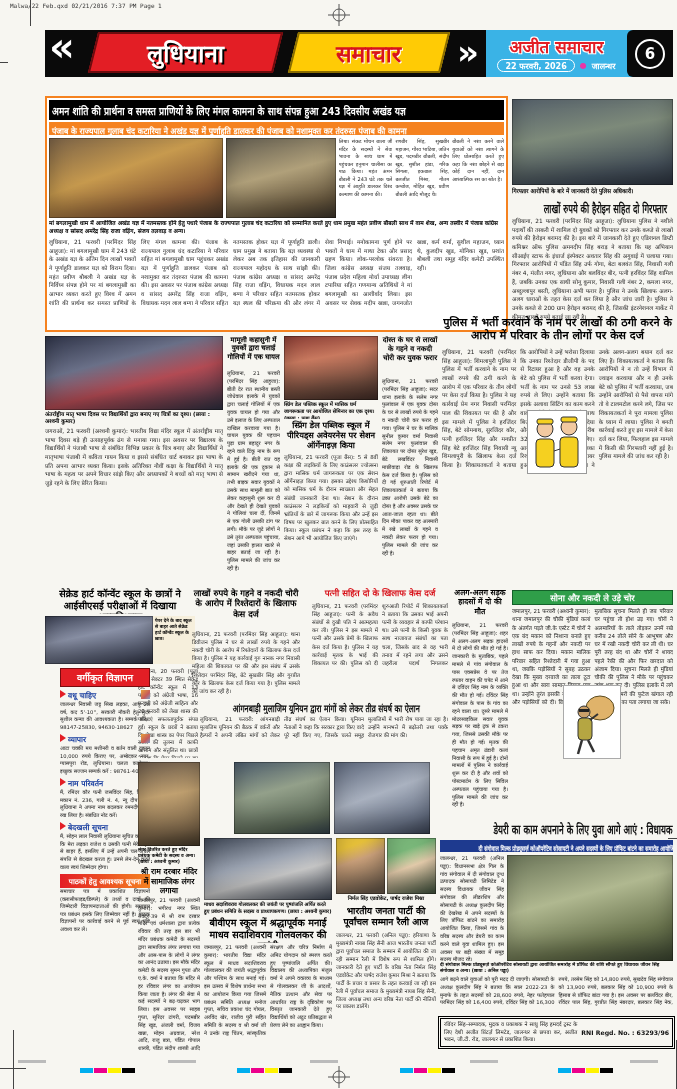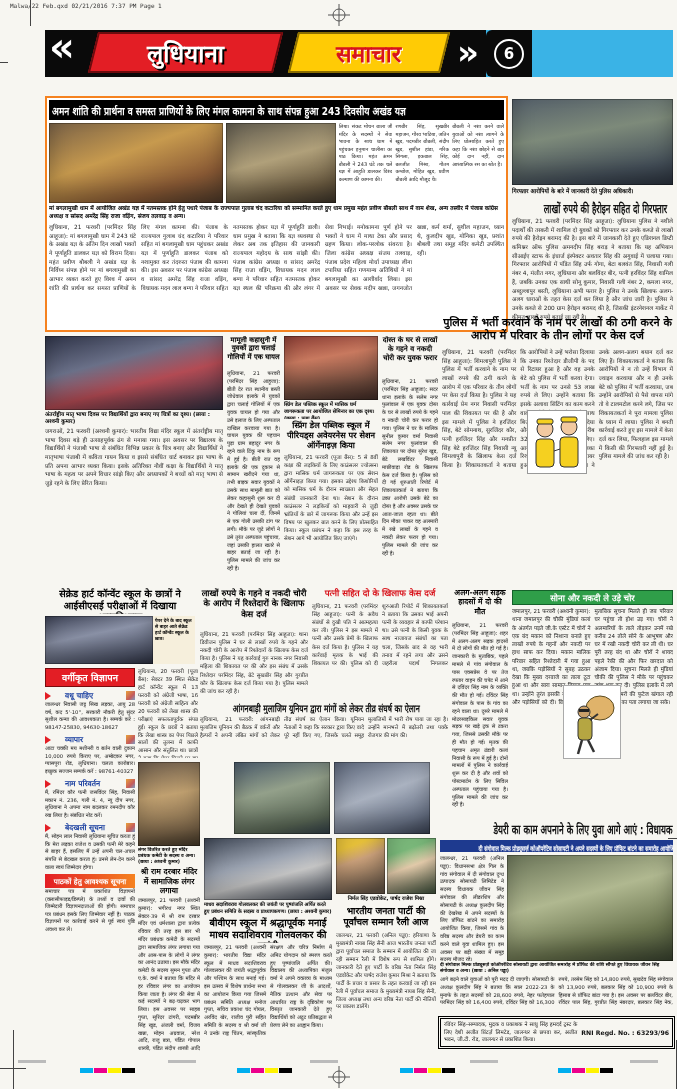--- a/index.html
+++ b/index.html
@@ -11,21 +11,21 @@
 .hl{font-weight:bold;color:#000;text-align:center;line-height:1.22;overflow:hidden}
 .photo{box-shadow:inset 0 0 0 1px rgba(0,0,0,.3), inset 0 -14px 22px rgba(0,0,0,.28)}
 .sqwrap{overflow:hidden;white-space:nowrap}
 .sq{display:inline-block;white-space:nowrap;transform-origin:0 50%}
 .sqc{transform-origin:50% 50%}
 .cols2{column-count:2;column-gap:4px}
 .cols3{column-count:3;column-gap:4px}
 .cols5{column-count:5;column-gap:5px}
 .mark{background:#444}
 .chip{display:inline-block;width:13px;height:5px;margin-right:1px}
-.clsec-head{display:flex;align-items:flex-end;gap:14px;margin:3px 0 1px 0}
+.clsec-head{display:flex;align-items:flex-start;gap:2px;margin:3px 0 1px 0}
 .clsec-arrow{width:0;height:0;border-top:4px solid transparent;border-bottom:4px solid transparent;border-left:6px solid #e31e25}
 .clsec-label{color:#1a3fa0;font-weight:bold;font-size:7.5px}
 .clsec-ico{width:9px;height:9px;margin-left:auto;background:linear-gradient(135deg,#e8a13a,#b areb 60%,#7aa0c8);background:linear-gradient(135deg,#e8a13a,#c65b5b 60%,#7aa0c8)}
 .cltext{font-size:5.2px;line-height:1.45;text-align:justify;color:#222}
 svg{display:block}
 </style>
 </head>
 <body>
 
 <div class="abs" style="left:10px;top:2px;font-family:'DejaVu Sans Mono',monospace;font-size:6px;color:#333">Malwa/22 Feb.qxd   02/21/2016   7:37 PM   Page 1</div>
@@ -43,28 +43,39 @@
   <div style="width:405px;height:100%;background:#0a0a0a;position:relative;flex:none">
     <span style="position:absolute;left:4px;top:-6px;color:#fff;font-size:40px;font-weight:bold">«</span>
     <div style="position:absolute;left:48px;top:2px;width:185px;height:41px;background:#e31e25;border:2px solid #6d0b0e;transform:skewX(-14deg);display:flex;align-items:center;justify-content:center">
       <span style="transform:skewX(14deg);color:#fff;font-weight:bold;font-size:24px;text-shadow:2px 2px 0 #000">लुधियाना</span>
     </div>
     <div style="position:absolute;left:248px;top:2px;width:152px;height:41px;background:#ffcb05;border:2px solid #8a6d00;transform:skewX(-14deg);display:flex;align-items:center;justify-content:center">
       <span style="transform:skewX(14deg);color:#d8131b;font-weight:bold;font-size:23px;text-shadow:1px 1px 0 #fff">समाचार</span>
     </div>
   </div>
   <div style="width:36px;height:100%;background:#0a0a0a;color:#fff;font-size:34px;font-weight:bold;line-height:44px;text-align:center;flex:none">»</div>
+  <div style="flex:1;display:flex;flex-direction:column;align-items:center;justify-content:center;gap:1px">
+    <div style="color:#e31e25;font-weight:bold;font-size:17px;text-shadow:-1px -1px 0 #fff,1px -1px 0 #fff,-1px 1px 0 #fff,1px 1px 0 #fff">अजीत समाचार</div>
+    <div style="display:flex;align-items:center;gap:5px">
+      <span style="border:1px solid #fff;border-radius:8px;padding:0 7px;color:#fff;font-size:8px;font-weight:bold">22 फरवरी, 2026</span>
+      <span style="color:#e935a7;font-size:8px">●</span>
+      <span style="color:#fff;font-size:8px;font-weight:bold">जालन्धर</span>
+    </div>
+  </div>
   <div style="width:46px;height:100%;background:#0a0a0a;border-radius:6px 0 0 6px;display:flex;align-items:center;justify-content:center;flex:none">
     <span style="width:30px;height:30px;border:2px solid #fff;border-radius:50%;color:#fff;font-weight:bold;font-size:15px;display:flex;align-items:center;justify-content:center">6</span>
   </div>
 </div>
 
 <div class="abs" style="left:45px;top:96px;width:463px;height:236px;border:2px solid #f5821f;background:#fff;padding:2px">
   <div class="sqwrap" style="background:#000;height:20px;line-height:20px;padding-left:3px">
     <span class="sq" style="color:#fff;font-weight:bold;font-size:11px;transform:scaleX(.82)">अमन शांति की प्रार्थना व समस्त प्राणियों के लिए मंगल कामना के साथ संपन्न हुआ 243 दिवसीय अखंड यज्ञ</span>
+  </div>
+  <div class="sqwrap" style="background:#f58220;height:13px;line-height:13px;margin-top:2px;padding-left:3px">
+    <span class="sq" style="color:#fff;font-weight:bold;font-size:8.5px;transform:scaleX(.9)">पंजाब के राज्यपाल गुलाब चंद कटारिया ने अखंड यज्ञ में पूर्णाहुति डालकर की पंजाब को नशामुक्त कर तंदरुस्त पंजाब की कामना</span>
   </div>
   <div style="display:flex;gap:3px;margin-top:3px;height:80px">
     <div class="photo" style="width:175px;height:80px;background:linear-gradient(160deg,#7a6247,#c79a4e 40%,#8a5a35 75%,#4e3a2a)"></div>
     <div class="photo" style="width:110px;height:80px;background:linear-gradient(165deg,#5f5a4e,#b0a07a 45%,#6a5a40 80%,#3c342a)"></div>
     <div class="bodytext" style="width:54px;height:80px;font-size:5px">लिया। संकट मोचन बाला जी मंदिर के सदस्यों ने सेवा भावना के साथ धाम में पहुंचकर हनुमान चालीसा का पाठ किया। महंत अमन बौबली ने 243 घंटे तक चले यज्ञ में आहुति डालकर विश्व कल्याण की कामना की।</div>
     <div class="bodytext" style="width:54px;height:80px;font-size:5px">रणबीर सिंह, सुखबीर महाजन, गौरव भाटिया, जतिन खुड, पदमबीर बौबली, संदीप खुड, सुशील हांडा, गरिक सिगला, इकबाल सिंह, बलजीत मिश्रा, गौतम कम्बोज, मोहित खुड, प्रवीण बौबली आदि मौजूद थे।</div>
     <div class="bodytext" style="width:52px;height:80px;font-size:5px">बौबली ने नशा करने वाले युवाओं को नशा त्यागने के लिए प्रोत्साहित करते हुए कहा कि नशा छोड़ने से बड़ा कोई दान नहीं, दान आध्यात्मिक रस का स्रोत है।</div>
   </div>
   <div class="cap" style="height:16px;margin-top:2px;font-size:5.8px">मां बगलामुखी धाम में आयोजित अखंड यज्ञ में नतमस्तक होने हेतु पधारे पंजाब के राज्यपाल गुलाब चंद कटारिया को सम्मानित करते हुए धाम प्रमुख महंत प्रवीण बौबली साथ में वाम शेख, अन्य तस्वीर में पंजाब कांग्रेस अध्यक्ष व सांसद अमरेंद्र सिंह राजा वड़िंग, संजय तलवाड़ व अन्य।</div>
   <div class="bodytext cols5" style="height:92px;margin-top:2px">लुधियाना, 21 फरवरी (परमिंदर सिंह आहूजा): मां बगलामुखी धाम में 243 घंटे के अखंड यज्ञ के अंतिम दिन लाखों भक्तों ने पूर्णाहुति डालकर यज्ञ को विराम दिया। महंत प्रवीण बौबली ने अखंड यज्ञ के निर्विघ्न संपन्न होने पर मां बगलामुखी का आभार व्यक्त करते हुए विश्व में अमन शांति की प्रार्थना कर समस्त प्राणियों के लिए मंगल कामना की। पंजाब के राज्यपाल गुलाब चंद कटारिया ने परिवार सहित मां बगलामुखी धाम पहुंचकर अखंड यज्ञ में पूर्णाहुति डालकर पंजाब को नशामुक्त कर तंदरुस्त पंजाब की कामना की। इस अवसर पर पंजाब कांग्रेस अध्यक्ष व सांसद अमरेंद्र सिंह राजा वड़िंग, विधायक मदन लाल बग्गा ने परिवार सहित नतमस्तक होकर यज्ञ में पूर्णाहुति डाली। धाम प्रमुख ने बताया कि यज्ञ व्यवस्था से लेकर अब तक इतिहास की जानकारी राज्यपाल महोदय के साथ सांझी की। पंजाब कांग्रेस अध्यक्ष व सांसद अमरेंद्र सिंह राजा वड़िंग, विधायक मदन लाल बग्गा ने परिवार सहित नतमस्तक होकर यज्ञ स्थल की परिक्रमा की और लंगर में सेवा निभाई। मनोकामना पूर्ण होने पर भक्तों ने धाम में माथा टेका और प्रसाद ग्रहण किया। लोक-परलोक संवरता है। जिला कांग्रेस अध्यक्ष संजय तलवाड़, पंजाब प्रदेश महिला मोर्चा उपाध्यक्ष लीना टपारिया सहित गणमान्य अतिथियों ने मां बगलामुखी का आशीर्वाद लिया। इस अवसर पर सेवक मदीप खन्ना, जगनजोत खन्ना, कर्म शर्मा, सुशील महाजन, ध्यान थे, कुलदीप खुड, मोनिका खुड, प्रशांत बौबली तथा समूह मंदिर कमेटी उपस्थित रही।</div>
@@ -123,21 +134,21 @@
 
 <div class="abs" style="left:45px;top:588px;width:150px">
   <div class="hl" style="font-size:9.6px;height:26px">सेक्रेड हार्ट कॉन्वेंट स्कूल के छात्रों ने आईसीएसई परीक्षाओं में दिखाया आत्मविश्वास</div>
   <div style="display:flex;margin-top:2px">
     <div class="photo" style="width:108px;height:48px;background:linear-gradient(168deg,#3a3f52,#8c93a8 40%,#50566a 80%,#2c3040)"></div>
     <div class="cap" style="width:42px;height:48px;font-size:4.6px;background:#f6efdc;padding:2px">पेपर देने के बाद स्कूल से बाहर आते सेक्रेड हार्ट कॉन्वेंट स्कूल के छात्र।</div>
   </div>
 </div>
 <div class="abs bodytext" style="left:138px;top:668px;width:60px;height:90px;font-size:5.3px">लुधियाना, 20 फरवरी (पूजा बैंस): सेक्टर 39 स्थित सेक्रेड हार्ट कॉन्वेंट स्कूल में 13 फरवरी को अंग्रेजी भाषा, 16 फरवरी को अंग्रेजी साहित्य और 20 फरवरी को लेखा शास्त्र की परीक्षाएं सफलतापूर्वक संपन्न हुईं। स्कूल के छात्रों ने बताया कि लेखा शास्त्र का पेपर पिछले सालों की तुलना में काफी आसान और संतुलित था। छात्रों ने कहा कि पेपर मिलने पर हुए प्रश्नों को उचित दर्जा का बताया। स्कूल प्रिंसिपल सिस्टर क्रिस्टिना मलिक ने पेपरों के सुखद संपन्न होने पर संतोष जताया और छात्रों और टीचरों की कड़ी मेहनत की सराहना की।</div>
 
-<div class="abs" style="left:45px;top:668px;width:90px;height:392px;overflow:hidden">
+<div class="abs" style="left:60px;top:668px;width:90px;height:392px;overflow:hidden">
   <div style="background:#e31e25;color:#fff;font-weight:bold;font-size:9.5px;text-align:center;padding:2px 0;border:1px solid #7a0b0e">वर्गीकृत विज्ञापन</div>
   <div class="clsec-head">
     <span class="clsec-arrow"></span>
     <span class="clsec-label">वधू चाहिए</span>
     <span class="clsec-ico"></span>
   </div>
   <div class="cltext">जालन्धर निवासी जट्ट सिख लड़का, आयु 28 वर्ष, कद 5'-10'', सरकारी नौकरी हेतु सुंदर सुशील कन्या की आवश्यकता है। सम्पर्क करें : 98147-25830, 94630-18627</div>
   <div class="clsec-head">
     <span class="clsec-arrow"></span>
     <span class="clsec-label">व्यापार</span>
@@ -153,21 +164,21 @@
   <div class="clsec-head">
     <span class="clsec-arrow"></span>
     <span class="clsec-label">बेदखली सूचना</span>
     <span class="clsec-ico"></span>
   </div>
   <div class="cltext">मैं, सोहन लाल निवासी लुधियाना सूचित करता हूं कि मेरा लड़का राजेश व उसकी पत्नी मेरे कहने से बाहर हैं, इसलिए मैं उन्हें अपनी चल-अचल संपत्ति से बेदखल करता हूं। उनसे लेन-देन करने वाला स्वयं जिम्मेदार होगा।</div>
   <div style="background:linear-gradient(90deg,#e31e25,#f58220);color:#fff;font-weight:bold;font-size:7.2px;text-align:center;padding:2px 0;margin-top:3px">पाठकों हेतु आवश्यक सूचना</div>
   <div class="cltext">समाचार पत्र में प्रकाशित विज्ञापनों (क्लासीफाइड/डिस्प्ले) के तथ्यों व दावों की जिम्मेदारी विज्ञापनदाताओं की होगी। समाचार पत्र प्रबंधन इसके लिए जिम्मेवार नहीं है। पाठक विज्ञापनों पर कार्रवाई करने से पूर्व स्वयं पुष्टि अवश्य कर लें।</div>
 </div>
 
-<div class="abs" style="left:200px;top:588px;width:108px">
+<div class="abs" style="left:192px;top:588px;width:108px">
   <div class="hl" style="font-size:8.4px;height:42px">लाखों रुपये के गहने व नकदी चोरी के आरोप में रिश्तेदारों के खिलाफ केस दर्ज</div>
   <div class="bodytext" style="height:66px;font-size:5.4px">लुधियाना, 21 फरवरी (परमिंदर सिंह आहूजा): थाना डिवीजन पुलिस ने घर से लाखों रुपये के गहने और नकदी चोरी के आरोप में रिश्तेदारों के खिलाफ केस दर्ज किया है। पुलिस ने यह कार्रवाई गुरु नानक नगर निवासी महिला की शिकायत पर की और इस संबंध में उसके रिश्तेदार परमिंदर सिंह, बेटे सुखबीर सिंह और गुरप्रीत कौर के खिलाफ केस दर्ज किया गया है। पुलिस मामले की जांच कर रही है।</div>
 </div>
 
 <div class="abs" style="left:312px;top:588px;width:136px">
   <div class="hl" style="font-size:8.6px;color:#d8131b;height:12px">पत्नी सहित दो के खिलाफ केस दर्ज</div>
   <div class="bodytext cols2" style="height:72px;margin-top:2px;font-size:5.4px">लुधियाना, 21 फरवरी (परमिंदर सिंह आहूजा): पत्नी के अवैध संबंधों से दुखी पति ने आत्महत्या कर ली। पुलिस ने इस मामले में पत्नी और उसके प्रेमी के खिलाफ केस दर्ज किया है। पुलिस ने यह कार्रवाई मृतक के भाई की शिकायत पर की। पुलिस को दी शुरुआती रिपोर्ट में शिकायतकर्ता ने बताया कि उसका भाई अपनी पत्नी के व्यवहार से काफी परेशान था। उसे पत्नी के किसी युवक के साथ नाजायज संबंधों का पता चला, जिसके बाद से वह भारी तनाव में रहने लगा और उसने जहरीला पदार्थ निगलकर आत्महत्या कर ली। सूचना मिलने पर पुलिस मामले की जांच कर रही है, लेकिन फिलहाल इस मामले में कोई गिरफ्तारी नहीं हुई है।</div>
 </div>
 
 <div class="abs" style="left:452px;top:588px;width:56px">

